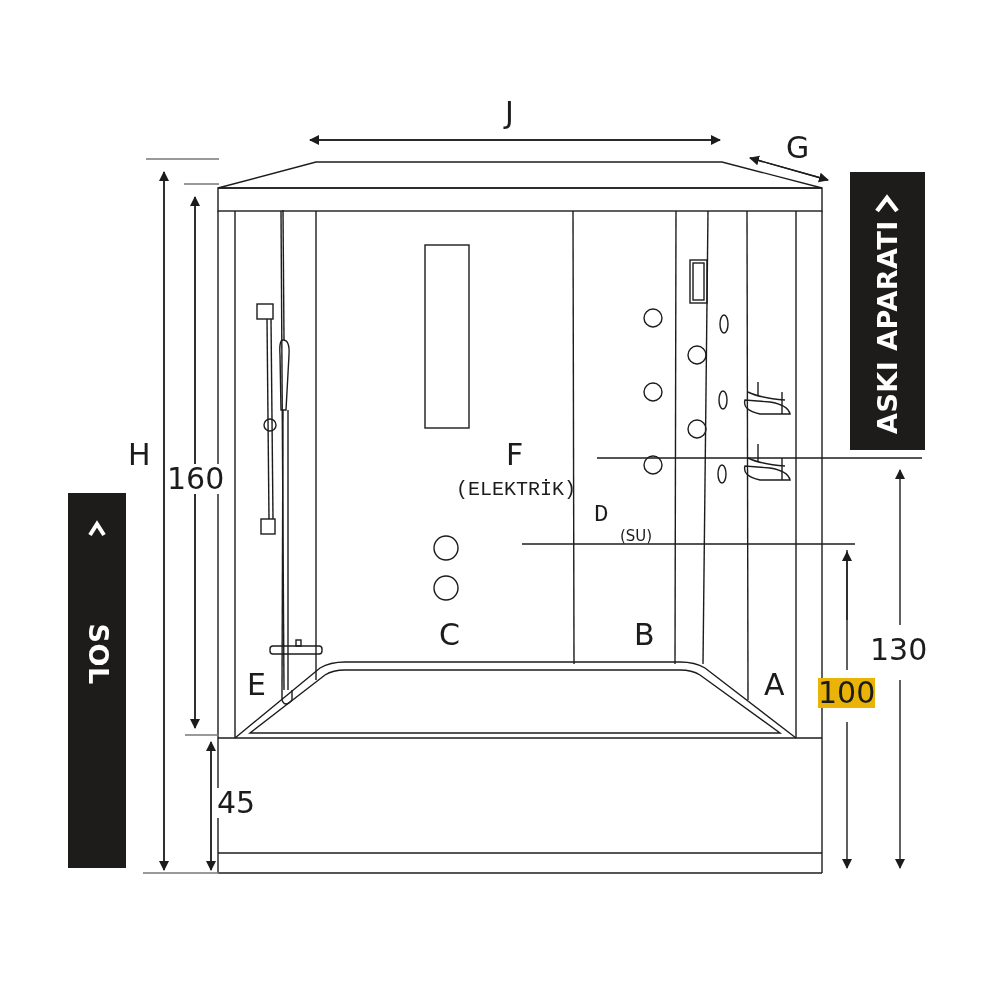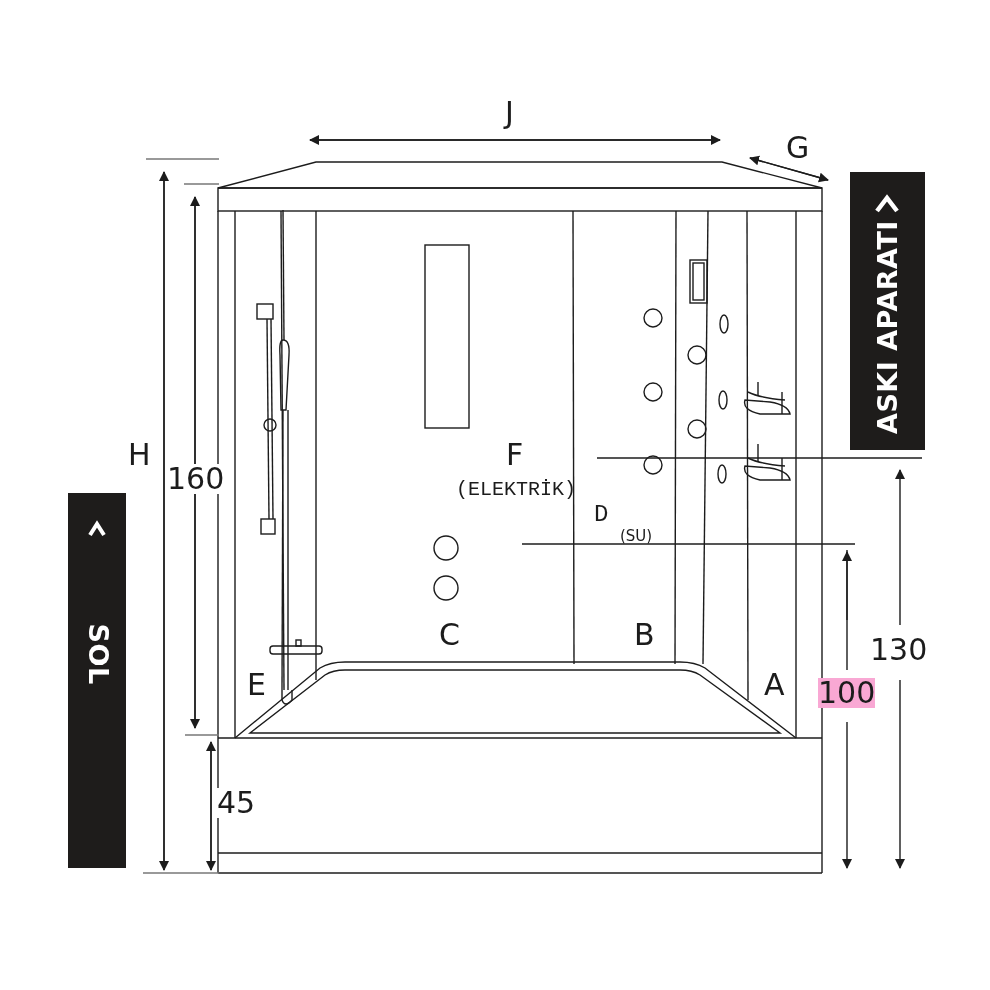--- a/index.html
+++ b/index.html
@@ -123,21 +123,21 @@
       <line x1="900" y1="680" x2="900" y2="868" marker-end="url(#ah)"></line>
     </g>
   </g>
 </svg>
 
 <div class="lbl big" style="left:505px;top:98px;">J</div>
 <div class="lbl big" style="left:786px;top:133px;">G</div>
 <div class="lbl big" style="left:128px;top:440px;">H</div>
 <div class="lbl big" style="left:167px;top:464px;background:#fff;">160</div>
 <div class="lbl big" style="left:172px;top:788px;background:#fff;margin-left:45px;">45</div>
-<div class="lbl big" style="left:818px;top:678px;background:#f9a8d4;">100</div>
+<div class="lbl big" style="left:818px;top:678px;background:#eab308;">100</div>
 <div class="lbl big" style="left:870px;top:635px;background:#fff;">130</div>
 
 <div class="lbl big" style="left:764px;top:670px;">A</div>
 <div class="lbl big" style="left:634px;top:620px;">B</div>
 <div class="lbl big" style="left:439px;top:620px;">C</div>
 <div class="lbl big" style="left:247px;top:670px;">E</div>
 <div class="lbl big" style="left:506px;top:440px;">F</div>
 <div class="lbl med" style="left:456px;top:480px;font-size:20px;">(ELEKTRİK)</div>
 <div class="lbl med" style="left:594px;top:503px;font-size:24px;">D</div>
 <div class="lbl small" style="left:620px;top:529px;">(SU)</div>

